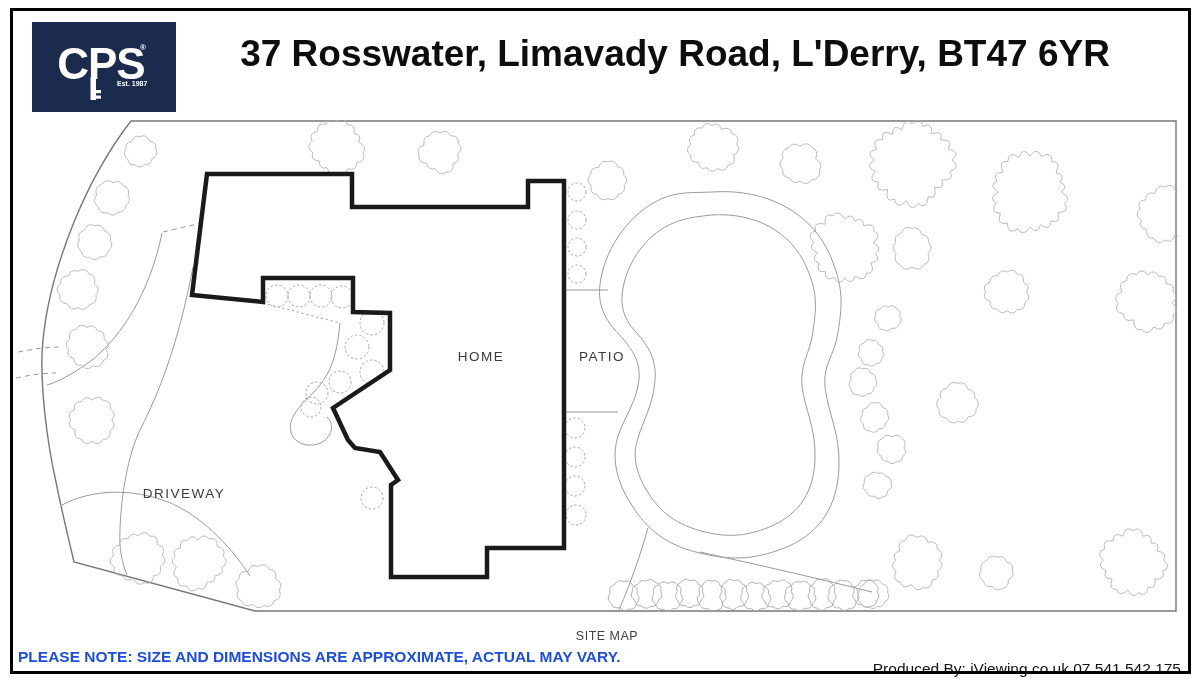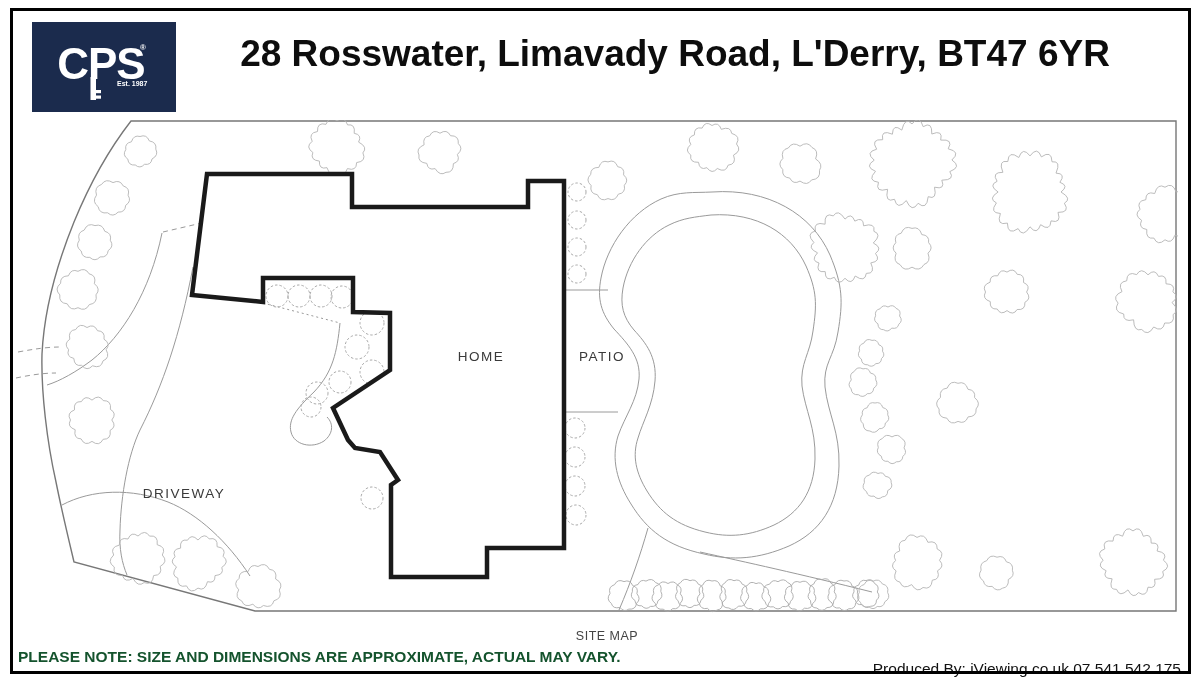--- a/index.html
+++ b/index.html
@@ -15,21 +15,21 @@
   .thin{fill:none;stroke:var(--detail,#9a9a9a);stroke-width:1;}
   .lawn{fill:none;stroke:var(--detail,#9a9a9a);stroke-width:1;}
   .drive{fill:none;stroke:var(--detail,#9a9a9a);stroke-width:1;}
   .dashed{fill:none;stroke:var(--detail,#9a9a9a);stroke-width:1;stroke-dasharray:5 4;}
   .dotted{fill:none;stroke:var(--detail,#9a9a9a);stroke-width:1;stroke-dasharray:2 3;}
   .tree{fill:none;stroke:var(--tree,#b4b4b4);stroke-width:0.9;}
   .bush{fill:none;stroke:var(--shrub,#a9a9a9);stroke-width:0.9;}
   .shrub{fill:none;stroke:var(--shrub,#a9a9a9);stroke-width:1;stroke-dasharray:2.5 2;}
   .maplabel{font-family:"Liberation Sans",sans-serif;font-size:13.5px;fill:var(--label,#3a3a3a);letter-spacing:1.5px;}
   .caption{font-family:"Liberation Sans",sans-serif;font-size:12.5px;fill:#444;letter-spacing:0.5px;}
-  .footer-note{position:absolute;left:18px;top:648px;font-size:15.5px;font-weight:bold;color:#14532d;}
+  .footer-note{position:absolute;left:18px;top:648px;font-size:15.5px;font-weight:bold;color:#1d4ed8;}
   .footer-produced{position:absolute;right:19px;top:660px;font-size:15.5px;font-weight:normal;color:#111;}
   .logo-svg{width:100%;height:100%;display:block;}
   .logo-text{font-family:"Liberation Sans",sans-serif;font-weight:bold;fill:#fff;}
 </style>
 </head>
 <body>
 
 <div class="screen">
 
   <svg class="map-svg" viewBox="0 0 1200 682">
@@ -143,19 +143,19 @@
   <div class="logo">
     <svg class="logo-svg" viewBox="0 0 120 90">
       <text class="logo-text" x="57" y="57" font-size="44" text-anchor="middle" letter-spacing="-1">CPS</text>
       <rect x="46.5" y="55" width="5.5" height="23" fill="#fff"></rect>
       <rect x="52" y="68" width="5" height="3.2" fill="#fff"></rect>
       <rect x="52" y="73.5" width="5" height="3.2" fill="#fff"></rect>
       <text class="logo-text" x="73" y="64" font-size="7">Est. 1987</text>
       <text class="logo-text" x="96" y="28" font-size="8">®</text>
     </svg>
   </div>
-  <div class="title">28 Rosswater, Limavady Road, L'Derry, BT47 6YR</div>
+  <div class="title">37 Rosswater, Limavady Road, L'Derry, BT47 6YR</div>
 
   <div class="footer-note">PLEASE NOTE: SIZE AND DIMENSIONS ARE APPROXIMATE, ACTUAL MAY VARY.</div>
   <div class="footer-produced">Produced By: iViewing.co.uk 07 541 542 175</div>
 
   <div class="page-border"></div>
 </div>
 
 </body></html>

